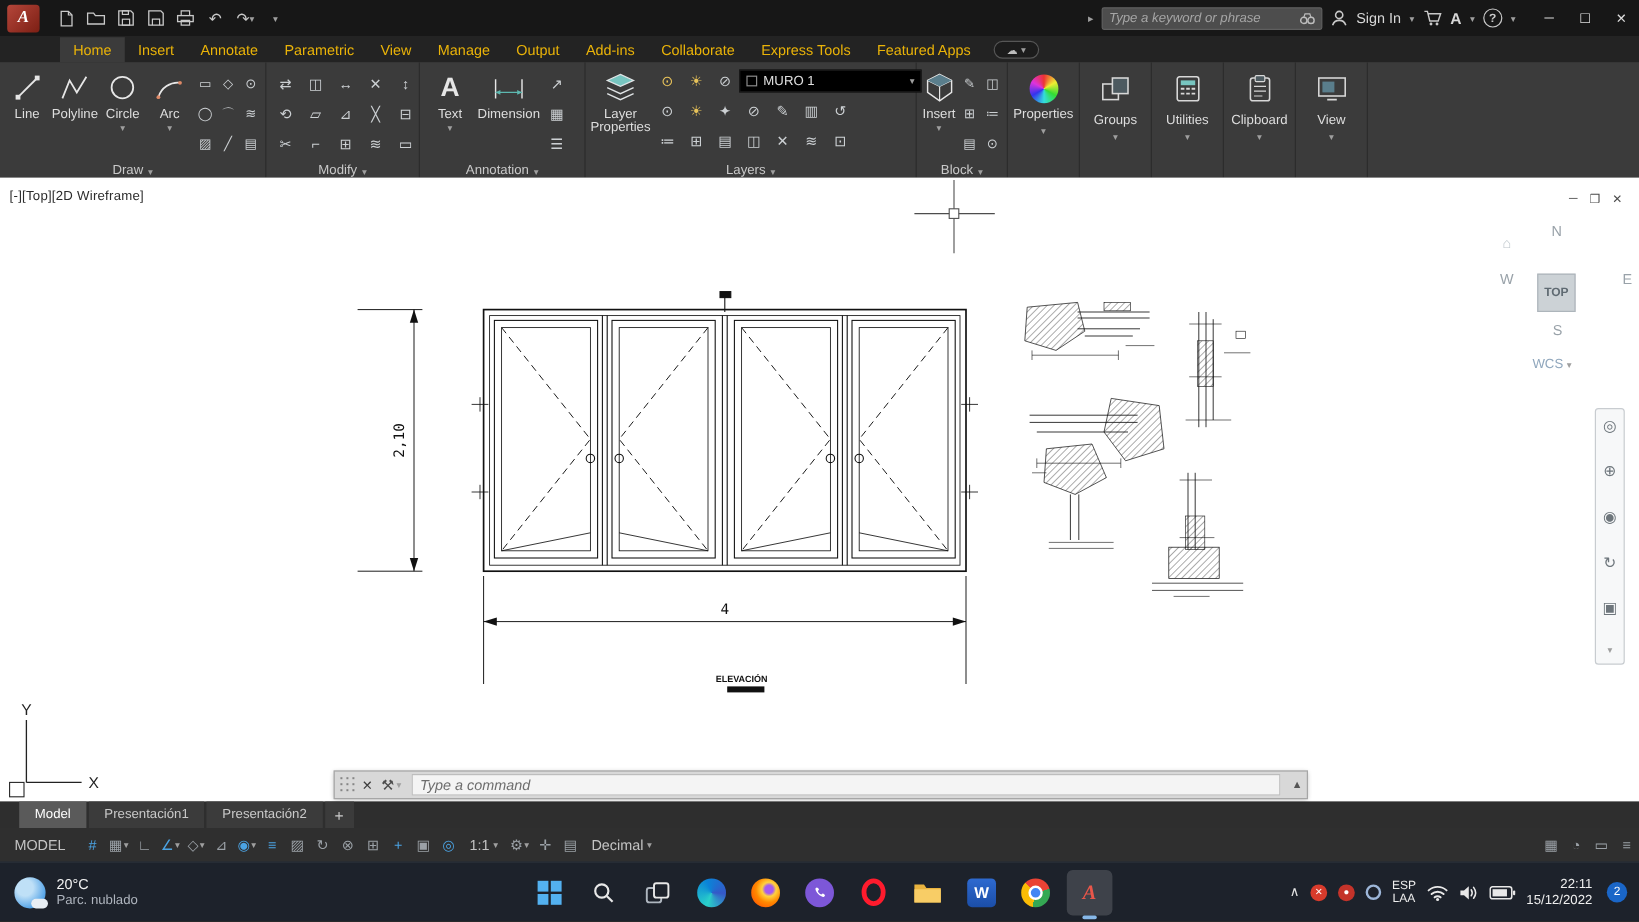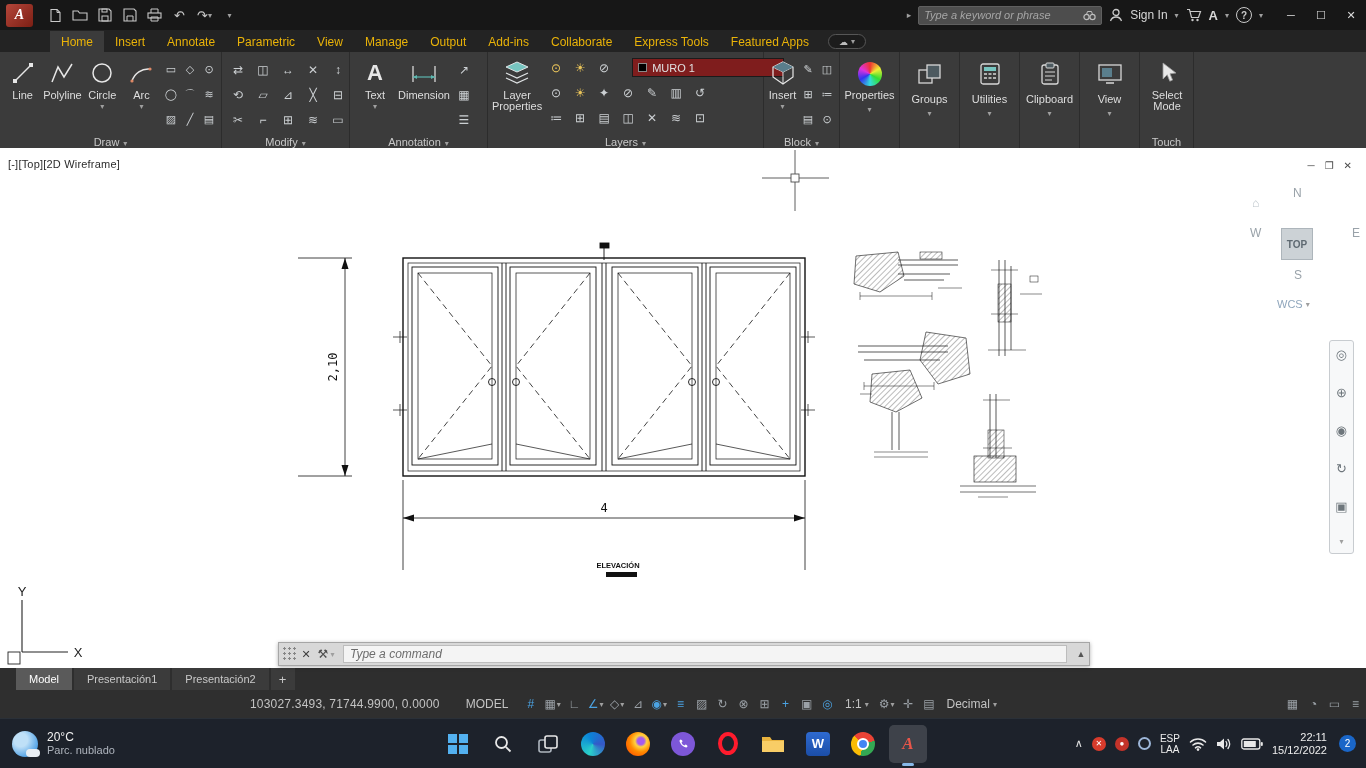--- a/index.html
+++ b/index.html
@@ -37,21 +37,21 @@
   .panel{display:flex;flex-direction:column;border-right:1px solid #2c2c2c}
   .pbody{flex:1;display:flex;align-items:stretch;padding:3px 3px 0 4px;gap:2px}
   .plabel{height:17px;display:flex;align-items:flex-end;justify-content:center;gap:4px;font-size:11px;color:#c9c9c9}
   .bigbtn{width:42px;display:flex;flex-direction:column;align-items:center;padding-top:2px;gap:1px}
   .bigbtn .bicon{height:32px;display:flex;align-items:center;justify-content:center}
   .blabel{font-size:11px;color:#dedede;text-align:center;line-height:11px}
   .sgrid{display:grid;grid-auto-flow:column;grid-template-rows:repeat(3,1fr);gap:0 1px;padding-top:2px}
   .sicon{width:24px;height:25px;display:flex;align-items:center;justify-content:center;font-size:12px;color:#ccd0d3}
   .sicon.narrow{width:18px;font-size:11px}
   .sicon.yellow{color:#e8c35a}
-  .combo{display:flex;align-items:center;gap:5px;height:19px;width:152px;background:#7f1d1d;border:1px solid #1b1b1b;padding:0 5px;margin:2px 16px}
+  .combo{display:flex;align-items:center;gap:5px;height:19px;width:152px;background:#000000;border:1px solid #1b1b1b;padding:0 5px;margin:2px 0}
   .swatch{width:9px;height:9px;background:#000;border:1px solid #8a8a8a}
   .combo .cname{flex:1;font-size:11px;color:#e0e0e0}
   .collapsed{width:60px;display:flex;flex-direction:column;align-items:center;padding-top:10px;gap:4px;border-right:1px solid #2c2c2c}
   .wheel{width:24px;height:24px;border-radius:50%;background:conic-gradient(#e33,#ee3,#3d3,#3dd,#33e,#d3d,#e33)}
 
   
   .canvas{position:absolute;top:148px;left:0;width:1366px;height:520px;background:#fff;overflow:hidden}
   .cad{position:absolute;left:0;top:0}
   .vp-label{position:absolute;left:8px;top:10px;font-size:11px;color:#2c2c2c;letter-spacing:.2px}
   .vp-btns{position:absolute;right:14px;top:12px;display:flex;gap:10px;color:#4a4a4a;font-size:10px}
@@ -440,35 +440,20 @@
     <div class="collapsed">
       <span><svg width="26" height="24" viewBox="0 0 26 24">
             <rect x="2" y="3" width="22" height="15" fill="none" stroke="#d8d8d8" stroke-width="1.3"></rect>
             <rect x="5" y="6" width="10" height="9" fill="#5a7e8c"></rect>
             <path d="M9 21h8" stroke="#d8d8d8" stroke-width="1.5"></path>
           </svg></span>
       <span class="blabel">View</span>
       <span class="dd">▾</span>
     </div>
 
-    <div class="panel" style="width:54px">
-      <div class="pbody" style="justify-content:center">
-        <div class="bigbtn" style="width:48px">
-          <span class="bicon">
-              <svg width="20" height="24" viewBox="0 0 20 24">
-                <path d="M6 2v16l4.2-4.2 2.6 6.4 2.8-1.2-2.6-6.2 6-.8z" fill="#e8e8e8" stroke="#9a9a9a" stroke-width="0.8"></path>
-              </svg>
-            </span>
-          <span class="blabel" style="white-space:normal;width:46px">Select Mode</span>
-        </div>
-      </div>
-      <div class="plabel">
-          <span>Touch</span>
-        </div>
-    </div>
 
     <div style="flex:1"></div>
   </div>
 
   <div class="canvas">
 
     <svg class="cad" width="1366" height="520" viewBox="0 0 1366 520">
       <defs>
         <pattern id="hatch" width="4" height="4" patternUnits="userSpaceOnUse" patternTransform="rotate(45)">
           <line x1="0" y1="0" x2="0" y2="4" stroke="#1a1a1a" stroke-width="0.6"></line>
@@ -648,21 +633,20 @@
   </div>
 
   <div class="layoutrow">
     <span class="ltab active">Model</span>
     <span class="ltab">Presentación1</span>
     <span class="ltab">Presentación2</span>
     <span class="ltab-add">+</span>
   </div>
 
   <div class="statusbar">
-    <span class="sb-coords">103027.3493, 71744.9900, 0.0000</span>
     <span class="sb-model">MODEL</span>
     <span class="si blue">#</span>
     <span class="si">▦<span class="dd">▾</span></span>
     <span class="si">∟</span>
     <span class="si blue">∠<span class="dd">▾</span></span>
     <span class="si">◇<span class="dd">▾</span></span>
     <span class="si">⊿</span>
     <span class="si blue">◉<span class="dd">▾</span></span>
     <span class="si blue">≡</span>
     <span class="si">▨</span>

